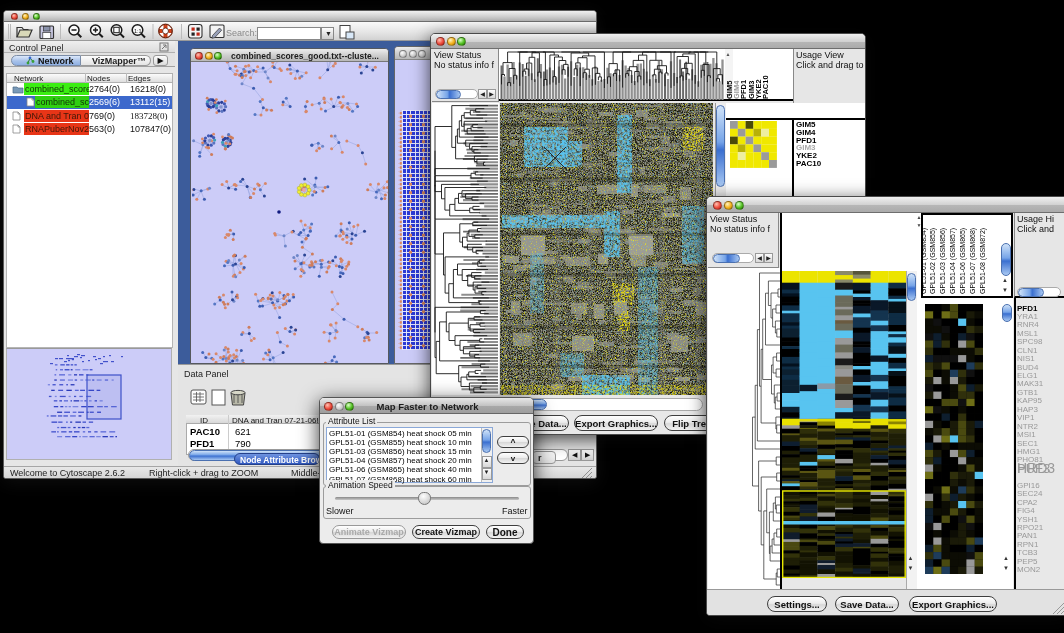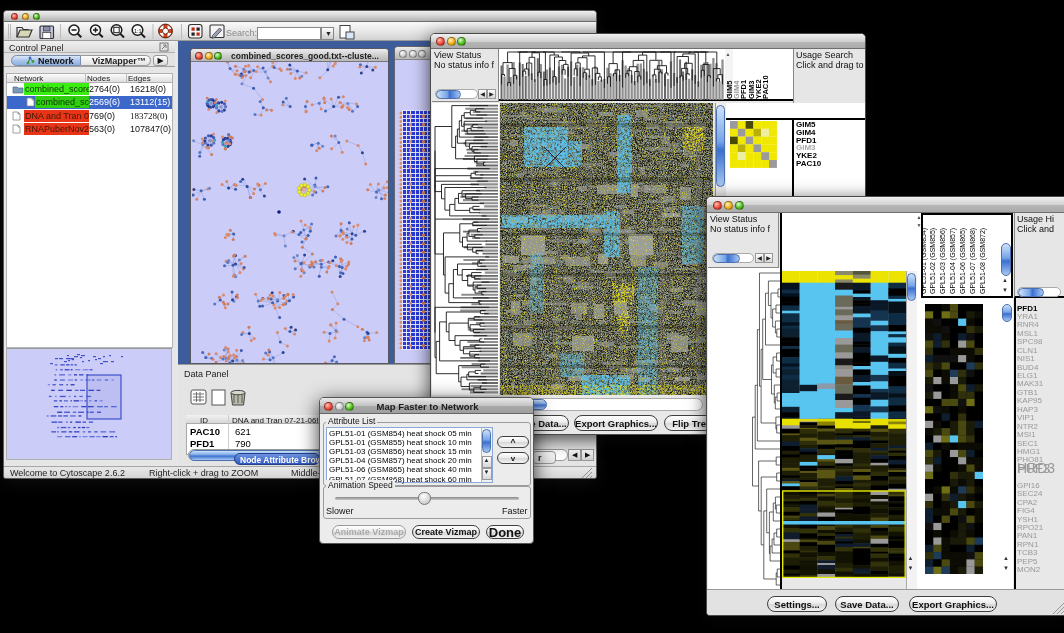--- a/index.html
+++ b/index.html
@@ -855,21 +855,21 @@
     <div style="left:294.5px;top:17px;font-size:5px;color:#555;">▲</div>
     <div style="left:294.5px;top:58px;font-size:5px;color:#555;">▼</div>
     <div style="left:302px;top:15px;width:134px;height:52px;background:#fff;border-bottom:2px solid #000;"></div>
     <div style="left:302.0px;top:58px;width:46px;height:7px;color:#000;font-weight:bold;transform:rotate(-90deg);transform-origin:0 100%;font-size:7.5px;line-height:7px;white-space:nowrap;">GIM5</div>
     <div style="left:309.2px;top:58px;width:46px;height:7px;color:#999;font-weight:bold;transform:rotate(-90deg);transform-origin:0 100%;font-size:7.5px;line-height:7px;white-space:nowrap;">GIM4</div>
     <div style="left:316.4px;top:58px;width:46px;height:7px;color:#000;font-weight:bold;transform:rotate(-90deg);transform-origin:0 100%;font-size:7.5px;line-height:7px;white-space:nowrap;">PFD1</div>
     <div style="left:323.6px;top:58px;width:46px;height:7px;color:#000;font-weight:bold;transform:rotate(-90deg);transform-origin:0 100%;font-size:7.5px;line-height:7px;white-space:nowrap;">GIM3</div>
     <div style="left:330.8px;top:58px;width:46px;height:7px;color:#000;font-weight:bold;transform:rotate(-90deg);transform-origin:0 100%;font-size:7.5px;line-height:7px;white-space:nowrap;">YKE2</div>
     <div style="left:338.0px;top:58px;width:46px;height:7px;color:#000;font-weight:bold;transform:rotate(-90deg);transform-origin:0 100%;font-size:7.5px;line-height:7px;white-space:nowrap;">PAC10</div>
     <div style="left:362px;top:15px;width:74px;height:56px;background:#e6e6e6;border-left:1px solid #888;border-bottom:1px solid #888;"></div>
-    <div style="left:365px;top:16px;font-size:9px;color:#111;">Usage Search</div>
+    <div style="left:365px;top:16px;font-size:9px;color:#111;">Usage View</div>
     <div style="left:365px;top:26px;font-size:9px;color:#111;">Click and drag to</div>
     <div class="sbtrk" style="left:365px;top:72px;width:48px;height:10px;"></div>
     <div class="sbthv" style="left:367px;top:72.5px;width:31px;height:9px;"></div>
     <div class="arrbox" style="left:414px;top:72px;width:9px;height:10px;">◀</div>
     <div class="arrbox" style="left:423px;top:72px;width:9px;height:10px;">▶</div>
     <div style="left:1px;top:69px;width:67px;height:292px;background:#fff;"></div>
     <svg style="left:1px;top:69px;" width="67" height="292" viewBox="0 0 67 292">
       <path d="M66 5.7H33.4M66 8.9H40.9M66 12.0H44.4M66 15.2H33.4M66 18.3H52.9M66 24.6H45.4M66 27.8H29.2M66 30.9H32.7M66 37.2H41.4M66 40.4H31.5M66 49.9H35.0M66 53.0H32.5M66 59.3H42.3M66 65.6H35.3M66 68.8H41.2M66 75.1H37.8M66 78.2H44.9M66 81.4H38.5M66 84.5H52.3M66 94.0H28.3M66 97.1H31.0M66 100.3H47.6M66 103.4H52.2M66 109.7H47.3M66 112.9H49.6M66 116.1H30.6M66 125.5H48.5M66 131.8H38.9M66 135.0H40.1M66 147.6H43.5M66 153.9H53.3M66 157.0H31.4M66 160.2H40.0M66 163.3H48.3M66 166.5H44.2M66 169.6H52.8M66 175.9H41.9M66 182.2H35.9M66 185.4H43.9M66 191.7H29.3M66 201.2H39.4M66 207.5H28.2M66 210.6H52.1M66 216.9H37.2M66 220.1H43.9M66 223.2H52.7M66 226.4H35.7M66 232.7H41.3M66 239.0H35.4M66 251.6H38.0M66 257.9H45.9M66 261.1H39.6M66 264.2H29.5M66 267.4H51.2M66 283.1H38.5M66 286.3H29.5M66 289.4H38.0" stroke="#8f8f8f" stroke-width="2.1" fill="none"></path>
       <path d="M66 2.6H37.5M66 21.5H31.2M66 34.1H42.2M66 43.6H48.6M66 46.7H34.4M66 56.2H30.9M66 62.5H43.9M66 71.9H48.2M66 87.7H44.3M66 90.8H30.6M66 106.6H41.4M66 119.2H41.5M66 122.4H40.3M66 128.7H31.1M66 138.1H53.7M66 141.3H53.4M66 144.4H31.9M66 150.7H50.5M66 172.8H33.9M66 179.1H49.4M66 188.6H46.3M66 194.9H40.8M66 198.0H45.9M66 204.3H28.6M66 213.8H42.4M66 229.5H42.1M66 235.8H51.8M66 242.1H37.7M66 245.3H31.7M66 248.4H47.6M66 254.8H28.3M66 270.5H48.6M66 273.7H36.3M66 276.8H45.6M66 280.0H50.0" stroke="#6a6a6a" stroke-width="1.8" fill="none"></path>
       <path d="M46.5 94.0H40.0V97.1H46.5M47.5 103.4H40.9V106.6H48.3M49.8 90.8H33.6V95.6H40.0M47.0 251.6H42.7V254.8H48.1M46.4 46.7H41.9V49.9H48.8M48.2 87.7H30.0V93.2H33.6M49.5 172.8H42.7V175.9H48.5M40.9 105.0H37.7V109.7H48.0M47.3 242.1H43.0V245.3H48.9M49.6 248.4H37.7V253.2H42.7M43.0 243.7H31.4V250.8H37.7M49.1 267.4H43.2V270.5H46.5M49.5 169.6H39.6V174.4H42.7M49.3 125.5H45.5V128.7H47.9M48.2 213.8H42.1V216.9H50.5M46.0 21.5H40.7V24.6H50.6M51.0 147.6H44.2V150.7H46.5M50.8 131.8H42.8V135.0H47.8M45.5 127.1H36.9V133.4H42.8M50.9 144.4H40.7V149.2H44.2M46.1 68.8H43.3V71.9H51.4M43.3 70.3H39.0V75.1H50.7M49.2 198.0H47.2V201.2H49.6M49.8 141.3H35.4V146.8H40.7M52.3 5.7H43.7V8.9H48.3M40.7 23.1H39.1V27.8H52.0M30.0 90.4H26.5V100.3H52.1M26.5 95.4H22.9V107.4H37.7M49.5 182.2H45.2V185.4H54.2M52.6 157.0H47.3V160.2H50.1M52.8 226.4H41.4V229.5H48.2M39.1 25.4H35.2V30.9H53.6M43.2 268.9H36.7V273.7H54.0M50.4 235.8H47.7V239.0H52.2M47.7 237.4H28.0V247.3H31.4M54.3 188.6H49.8V191.7H52.0M45.2 183.8H43.0V190.1H49.8M52.7 220.1H48.0V223.2H53.2M48.0 221.7H38.1V228.0H41.4M42.1 215.3H36.3V224.8H38.1M53.1 59.3H51.5V62.5H53.4M49.8 283.1H48.3V286.3H54.7M47.3 158.6H45.8V163.3H54.1M36.9 130.2H35.1V138.1H54.7M35.1 134.2H30.5V144.0H35.4M48.3 284.7H41.8V289.4H52.4M54.9 280.0H37.4V287.1H41.8M46.2 119.2H40.8V122.4H55.0M40.8 120.8H27.8V139.1H30.5M22.9 101.4H17.7V112.9H54.5M36.7 271.3H34.9V276.8H54.9M34.9 274.1H29.0V283.5H37.4M54.3 84.5H12.9V107.1H17.7M46.9 81.4H9.5V95.8H12.9M43.7 7.3H38.3V12.0H55.2M38.3 9.7H32.2V15.2H51.0M55.2 232.7H23.0V242.3H28.0M36.3 220.1H17.0V237.5H23.0M55.2 43.6H40.0V48.3H41.9M55.2 18.3H32.2V28.2H35.2M32.2 12.4H29.6V23.3H32.2M55.6 56.2H44.9V60.9H51.5M55.8 40.4H37.6V45.9H40.0M51.4 37.2H33.7V43.2H37.6M55.8 78.2H3.0V88.6H9.5M39.0 72.7H3.0V83.4H3.0M57.2 179.1H41.2V187.0H43.0M39.6 172.0H35.7V183.0H41.2M56.0 166.5H30.2V177.5H35.7M45.8 161.0H25.5V172.0H30.2M29.6 17.8H27.3V34.1H56.5M27.3 26.0H25.4V40.2H33.7M25.5 166.5H21.4V194.9H56.8M21.4 180.7H16.8V199.6H47.2M56.5 53.0H42.4V58.5H44.9M25.4 33.1H23.6V55.8H42.4M53.7 207.5H48.4V210.6H56.7M48.4 209.0H14.3V228.8H17.0M56.0 2.6H19.8V44.4H23.6M57.7 65.6H3.0V78.1H3.0M19.8 23.5H3.0V71.8H3.0M56.9 153.9H13.1V190.1H16.8M27.8 129.9H11.5V172.0H13.1M3.0 47.7H3.0V116.1H57.2M3.0 81.9H3.0V151.0H11.5M53.3 261.1H48.6V264.2H57.0M48.6 262.6H26.7V278.8H29.0M14.3 218.9H7.6V257.9H57.9M7.6 238.4H4.2V270.7H26.7M57.2 204.3H3.0V254.6H4.2M3.0 116.4H3.0V229.4H3.0" stroke="#161616" stroke-width="0.9" fill="none"></path>
@@ -2143,13 +2143,13 @@
     <div class="btn" style="left:177px;top:38px;width:32px;height:12px;line-height:11px;font-size:8.5px;">^</div>
     <div class="btn" style="left:177px;top:54px;width:32px;height:12px;line-height:11px;font-size:8px;">v</div>
     <div class="gb" style="left:3px;top:88px;width:208px;height:33px;"></div>
     <div style="left:6px;top:82px;font-size:8.5px;color:#111;background:#ececec;padding:0 2px;">Animation Speed</div>
     <div style="left:15px;top:99px;width:184px;height:3px;background:linear-gradient(#888,#c8c8c8);border-radius:2px;"></div>
     <div style="left:98px;top:94px;width:13px;height:13px;background:radial-gradient(circle at 40% 30%,#fdfdfd,#d0d0d0 70%,#a8a8a8);border:1px solid #777;border-radius:6px 6px 7px 7px;"></div>
     <div style="left:6px;top:108px;font-size:9px;color:#111;">Slower</div>
     <div style="left:182px;top:108px;font-size:9px;color:#111;">Faster</div>
     <div class="btn" style="left:12px;top:127px;width:74px;height:14px;line-height:13px;font-size:9px;color:#aaa;border-color:#999;">Animate Vizmap</div>
     <div class="btn" style="left:92px;top:127px;width:68px;height:14px;line-height:13px;font-size:9px;">Create Vizmap</div>
-    <div class="btn" style="left:166px;top:127px;width:38px;height:14px;line-height:13px;font-size:13px;">Done</div>
+    <div class="btn" style="left:166px;top:127px;width:38px;height:14px;line-height:13px;font-size:10px;">Done</div>
   </div>
 </body></html>

